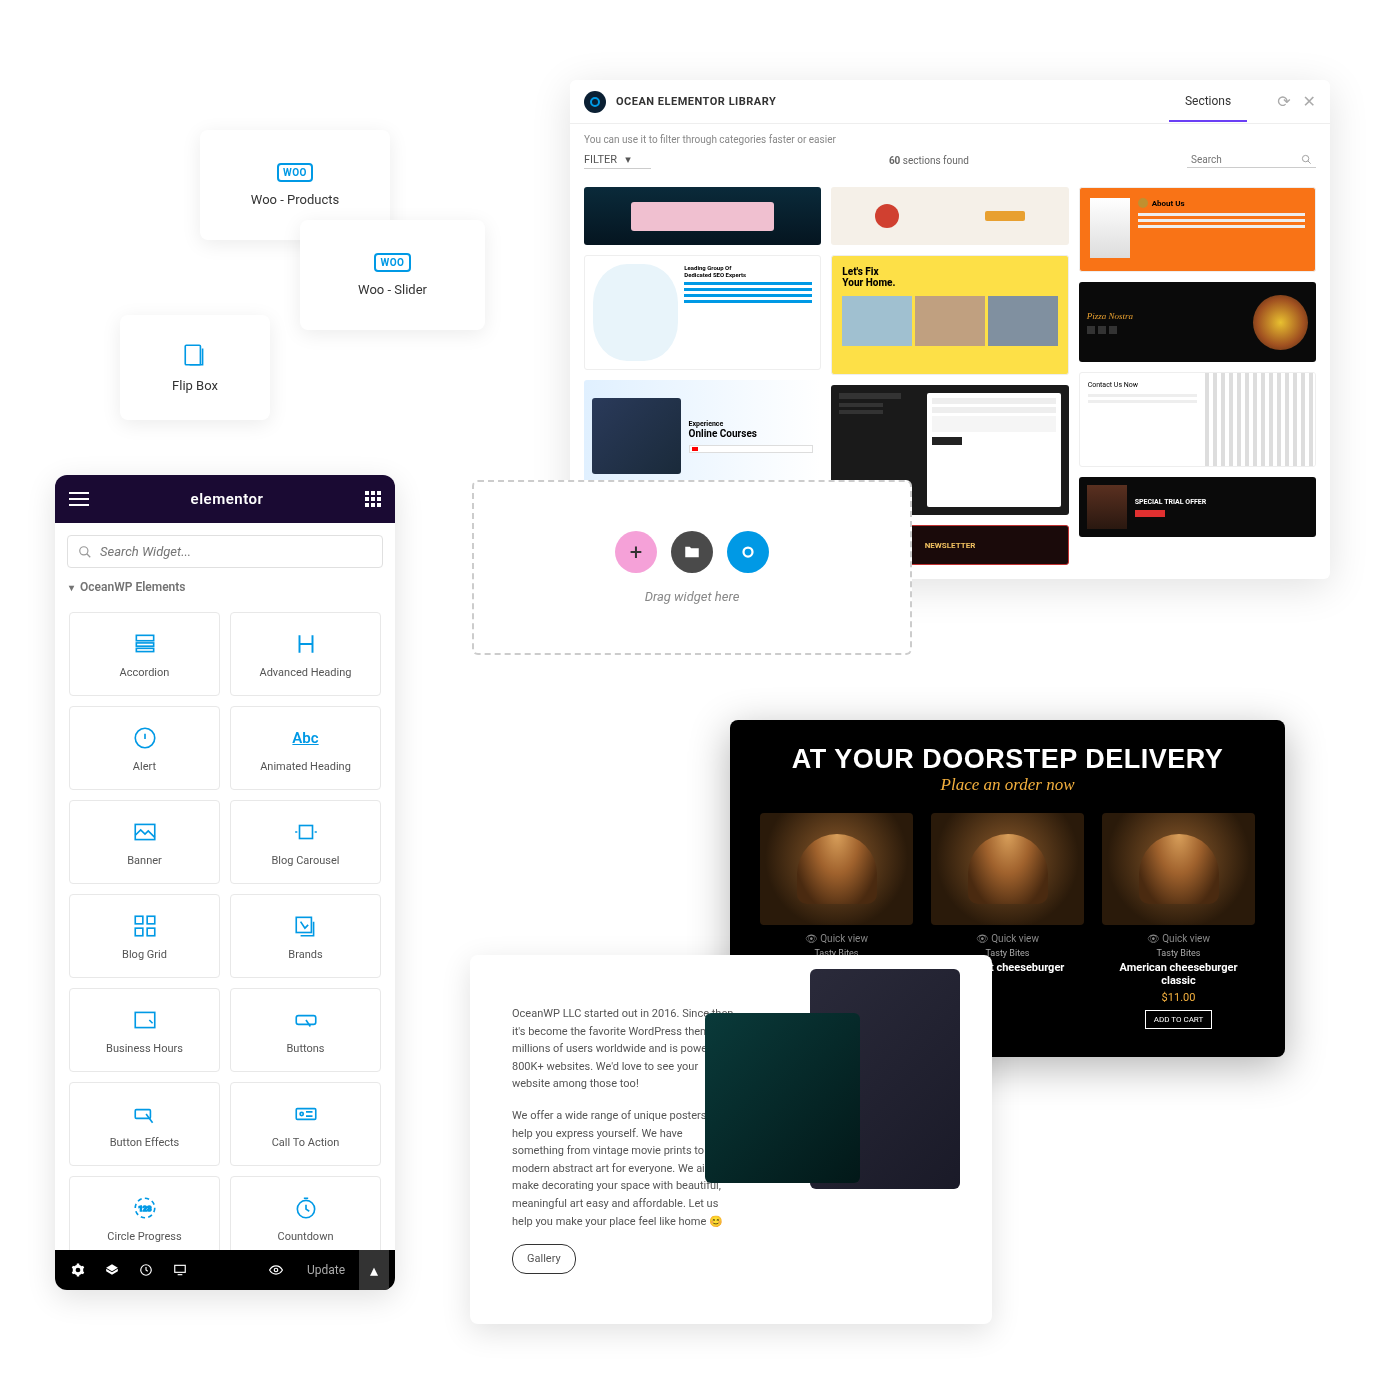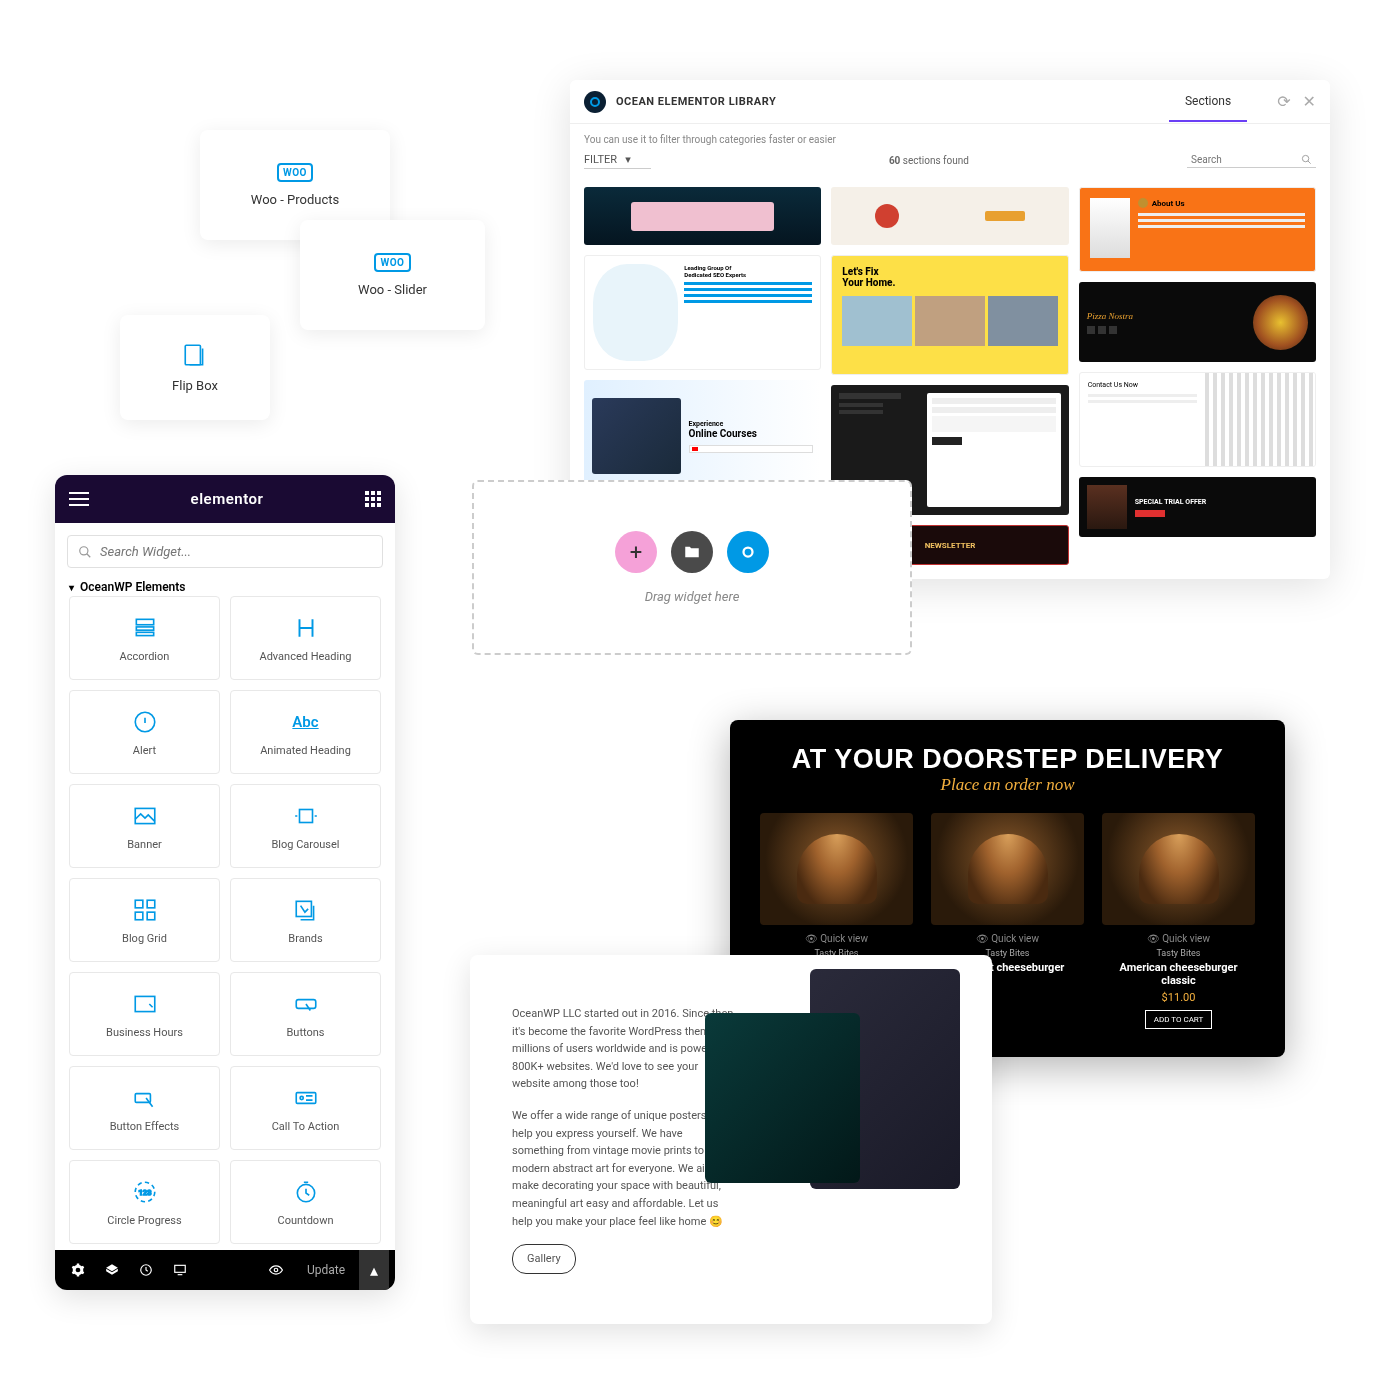--- a/index.html
+++ b/index.html
@@ -15,21 +15,21 @@
 .elementor-panel { position: absolute; left: 55px; top: 475px; width: 340px; height: 815px; background: #fff; border-radius: 12px; box-shadow: 0 8px 30px rgba(0,0,0,0.12); display: flex; flex-direction: column; overflow: hidden; }
 .ep-header { background: #1a0a33; color: #fff; height: 48px; display: flex; align-items: center; padding: 0 14px; }
 .ep-menu { width: 20px; height: 14px; display: flex; flex-direction: column; justify-content: space-between; cursor: pointer; }
 .ep-menu span { height: 2px; background: #fff; }
 .ep-title { flex: 1; text-align: center; font-weight: 600; font-size: 15px; letter-spacing: 0.5px; }
 .ep-grid-icon { width: 16px; height: 16px; display: grid; grid-template-columns: 1fr 1fr 1fr; grid-template-rows: 1fr 1fr 1fr; gap: 2px; cursor: pointer; }
 .ep-grid-icon span { background: #fff; }
 .ep-search { margin: 12px; border: 1px solid #e0e0e0; border-radius: 4px; display: flex; align-items: center; padding: 8px 10px; }
 .ep-search svg { width: 14px; height: 14px; color: #999; margin-right: 8px; }
 .ep-search input { border: none; outline: none; font-size: 13px; color: #666; flex: 1; font-style: italic; }
-.ep-section { padding: 0 14px; font-size: 12px; font-weight: 600; color: #000000; display: flex; align-items: center; margin-bottom: 2px; }
+.ep-section { padding: 0 14px; font-size: 12px; font-weight: 600; color: #737373; display: flex; align-items: center; margin-bottom: 18px; }
 .ep-section::before { content: "▾"; margin-right: 6px; font-size: 10px; }
 .ep-widgets { flex: 1; overflow: hidden; padding: 0 14px; display: grid; grid-template-columns: 1fr 1fr; gap: 10px; align-content: start; }
 .ep-widget { border: 1px solid #e8e8e8; border-radius: 4px; height: 84px; display: flex; flex-direction: column; align-items: center; justify-content: center; cursor: pointer; }
 .ep-widget .wicon { width: 28px; height: 28px; color: #0099e5; display: flex; align-items: center; justify-content: center; margin-bottom: 8px; }
 .ep-widget .wlabel { font-size: 11px; color: #555; }
 .ep-footer { background: #000; height: 40px; display: flex; align-items: center; padding: 0 6px; }
 .ep-footer .fi { width: 34px; height: 40px; display: flex; align-items: center; justify-content: center; color: #fff; cursor: pointer; }
 .ep-footer .spacer { flex: 1; }
 .ep-footer .update { color: #aaa; font-size: 12px; padding: 0 14px; cursor: pointer; }
 .ep-footer .chev { background: #333; width: 30px; height: 40px; display: flex; align-items: center; justify-content: center; color: #fff; cursor: pointer; }

